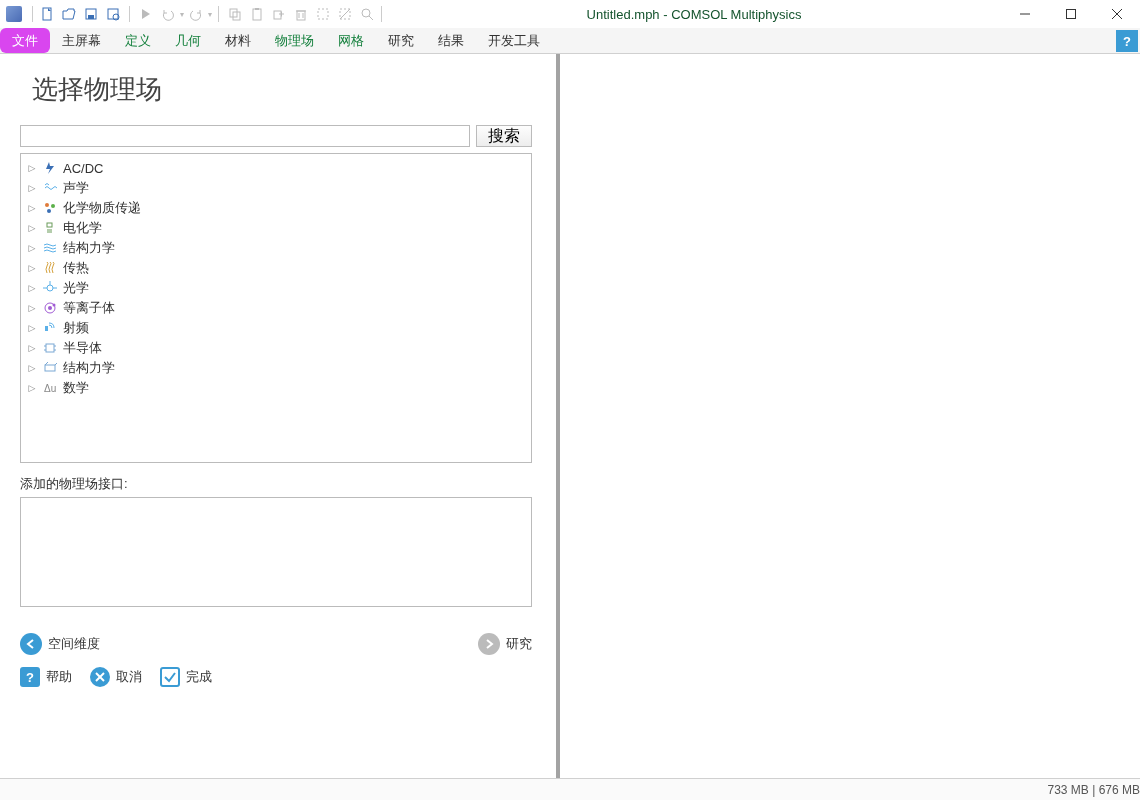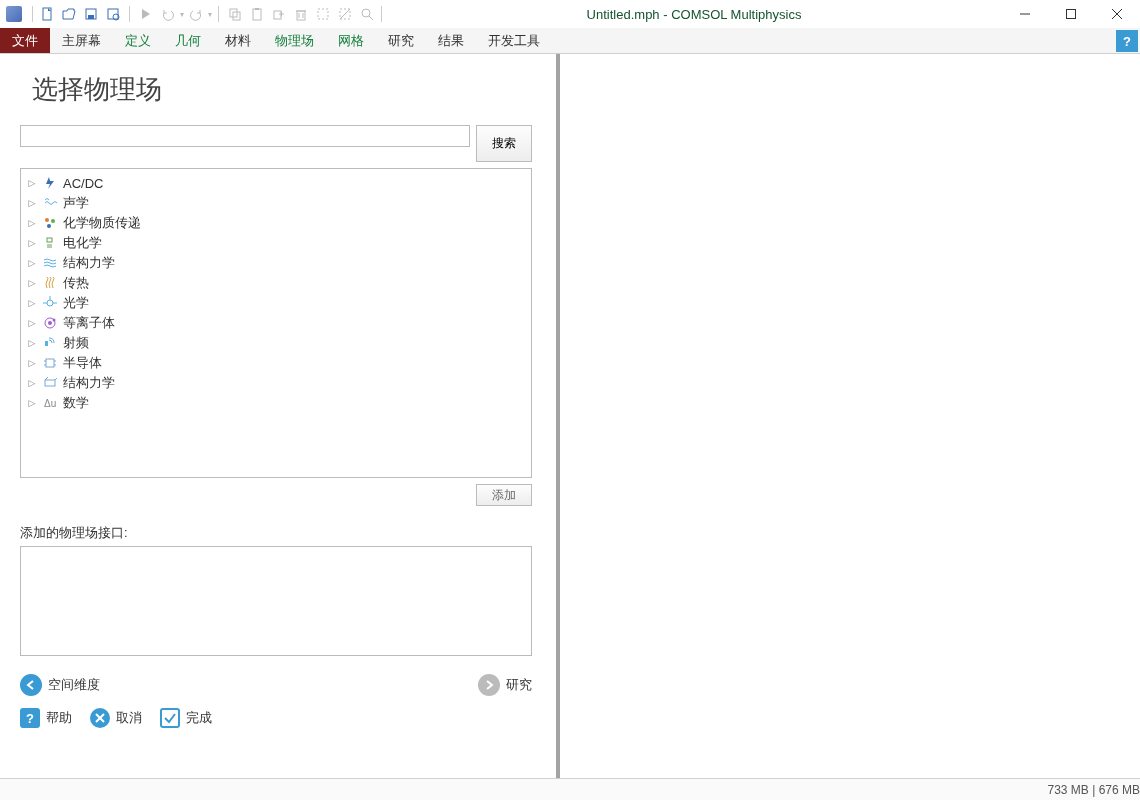--- a/index.html
+++ b/index.html
@@ -10,47 +10,47 @@
 .titlebar .tb-sep { width: 1px; height: 16px; background: #ccc; margin: 0 4px; }
 .qat { display: flex; align-items: center; gap: 2px; }
 .qat .tb-btn { width: 20px; height: 20px; display: flex; align-items: center; justify-content: center; cursor: pointer; color: #3a6fb5; }
 .qat .tb-btn.disabled { color: #bbb; cursor: default; }
 .titlebar .title { flex: 1; text-align: center; font-size: 13px; color: #14532d; }
 .win-controls { display: flex; }
 .win-controls .wc { width: 46px; height: 28px; display: flex; align-items: center; justify-content: center; cursor: pointer; }
 
 .menubar { height: 26px; display: flex; align-items: stretch; background: #f5f5f5; border-bottom: 1px solid #d0d0d0; font-size: 13px; }
 .menubar .mb-item { padding: 4px 12px; display: flex; align-items: center; cursor: pointer; color: #333; }
-.menubar .mb-item.active { background: #7f1d1d; color: #fff; }
+.menubar .mb-item.active { background: #d946ef; color: #fff; border-radius: 6px; }
 .menubar .mb-item.dim { color: #15803d; }
 .menubar .help-btn { margin-left: auto; width: 22px; height: 22px; background: #3a9bd4; color: #fff; display: flex; align-items: center; justify-content: center; font-weight: bold; margin-top: 2px; margin-right: 2px; cursor: pointer; }
 
 .content { display: flex; height: calc(800px - 28px - 26px - 22px); }
 .left-pane { width: 560px; padding: 12px 24px 8px 20px; border-right: 4px solid #a3a3a3; display: flex; flex-direction: column; }
 .right-pane { flex: 1; }
 
 .page-title { font-size: 26px; font-weight: 300; color: #444; margin: 6px 0 18px 12px; }
 
 .search-row { display: flex; gap: 6px; margin-bottom: 6px; }
 .search-input { flex: 1; height: 22px; border: 1px solid #bbb; background: #fff; padding: 0 4px; font-size: 12px; }
-.search-btn { width: 56px; height: 37px; border: 1px solid #bbb; background: linear-gradient(#fdfdfd,#ededed); font-size: 12px; cursor: pointer; }
+.search-btn { width: 56px; height: 22px; border: 1px solid #bbb; background: linear-gradient(#fdfdfd,#ededed); font-size: 16px; cursor: pointer; }
 
 .tree { border: 1px solid #bbb; height: 310px; overflow: auto; padding: 4px 6px; background: #fff; }
 .tree-row { display: flex; align-items: center; gap: 6px; height: 20px; font-size: 13px; cursor: pointer; }
 .tree-row .expander { width: 10px; height: 10px; color: #888; display: flex; align-items: center; justify-content: center; font-size: 9px; }
 .tree-row .node-icon { width: 14px; height: 14px; display: flex; align-items: center; justify-content: center; font-size: 11px; text-align: right; }
 .tree-row .node-label { color: #333; }
 
 .btn-row { display: flex; justify-content: flex-end; margin: 6px 0; }
 .small-btn { min-width: 56px; height: 22px; border: 1px solid #bbb; background: linear-gradient(#fdfdfd,#ededed); font-size: 12px; cursor: pointer; color: #666; }
 
 .section-label { font-size: 13px; color: #333; margin: 12px 0 4px 0; }
 .added-box { border: 1px solid #bbb; height: 110px; background: #fff; }
 
-.nav-row { display: flex; justify-content: space-between; align-items: center; margin-top: 18px; gap: 36px; }
+.nav-row { display: flex; justify-content: space-between; align-items: center; margin-top: 26px; gap: 36px; }
 .nav-item { display: flex; align-items: center; gap: 6px; cursor: pointer; }
 .nav-circle { width: 22px; height: 22px; border-radius: 50%; display: flex; align-items: center; justify-content: center; color: #fff; font-weight: bold; }
 .nav-circle.blue { background: #3a9bd4; }
 .nav-circle.gray { background: #bbb; }
 
 .footer-row { display: flex; align-items: center; gap: 18px; margin-top: 12px; }
 .footer-item { display: flex; align-items: center; gap: 6px; cursor: pointer; font-size: 13px; }
 .footer-icon { width: 20px; height: 20px; display: flex; align-items: center; justify-content: center; color: #fff; border-radius: 3px; font-weight: bold; }
 .footer-icon.help { background: #3a9bd4; }
 .footer-icon.cancel { background: #3a9bd4; border-radius: 50%; }
@@ -324,23 +324,20 @@
           <span class="expander">▷</span>
           <span class="node-icon">
             <svg width="14" height="14">
               <text x="1" y="11" font-size="10" fill="#888">Δu</text>
             </svg>
           </span>
           <span class="node-label">数学</span>
         </div>
       </div>
 
-    <div class="btn-row">
-      <button class="small-btn">添加</button>
-    </div>
 
     <div class="section-label">添加的物理场接口:</div>
     <div class="added-box"></div>
 
 
     <div class="nav-row">
       <div class="nav-item">
         <div class="nav-circle blue">
             <svg width="12" height="12">
               <path d="M8 2 L3 6 L8 10" fill="none" stroke="#fff" stroke-width="2"></path>

